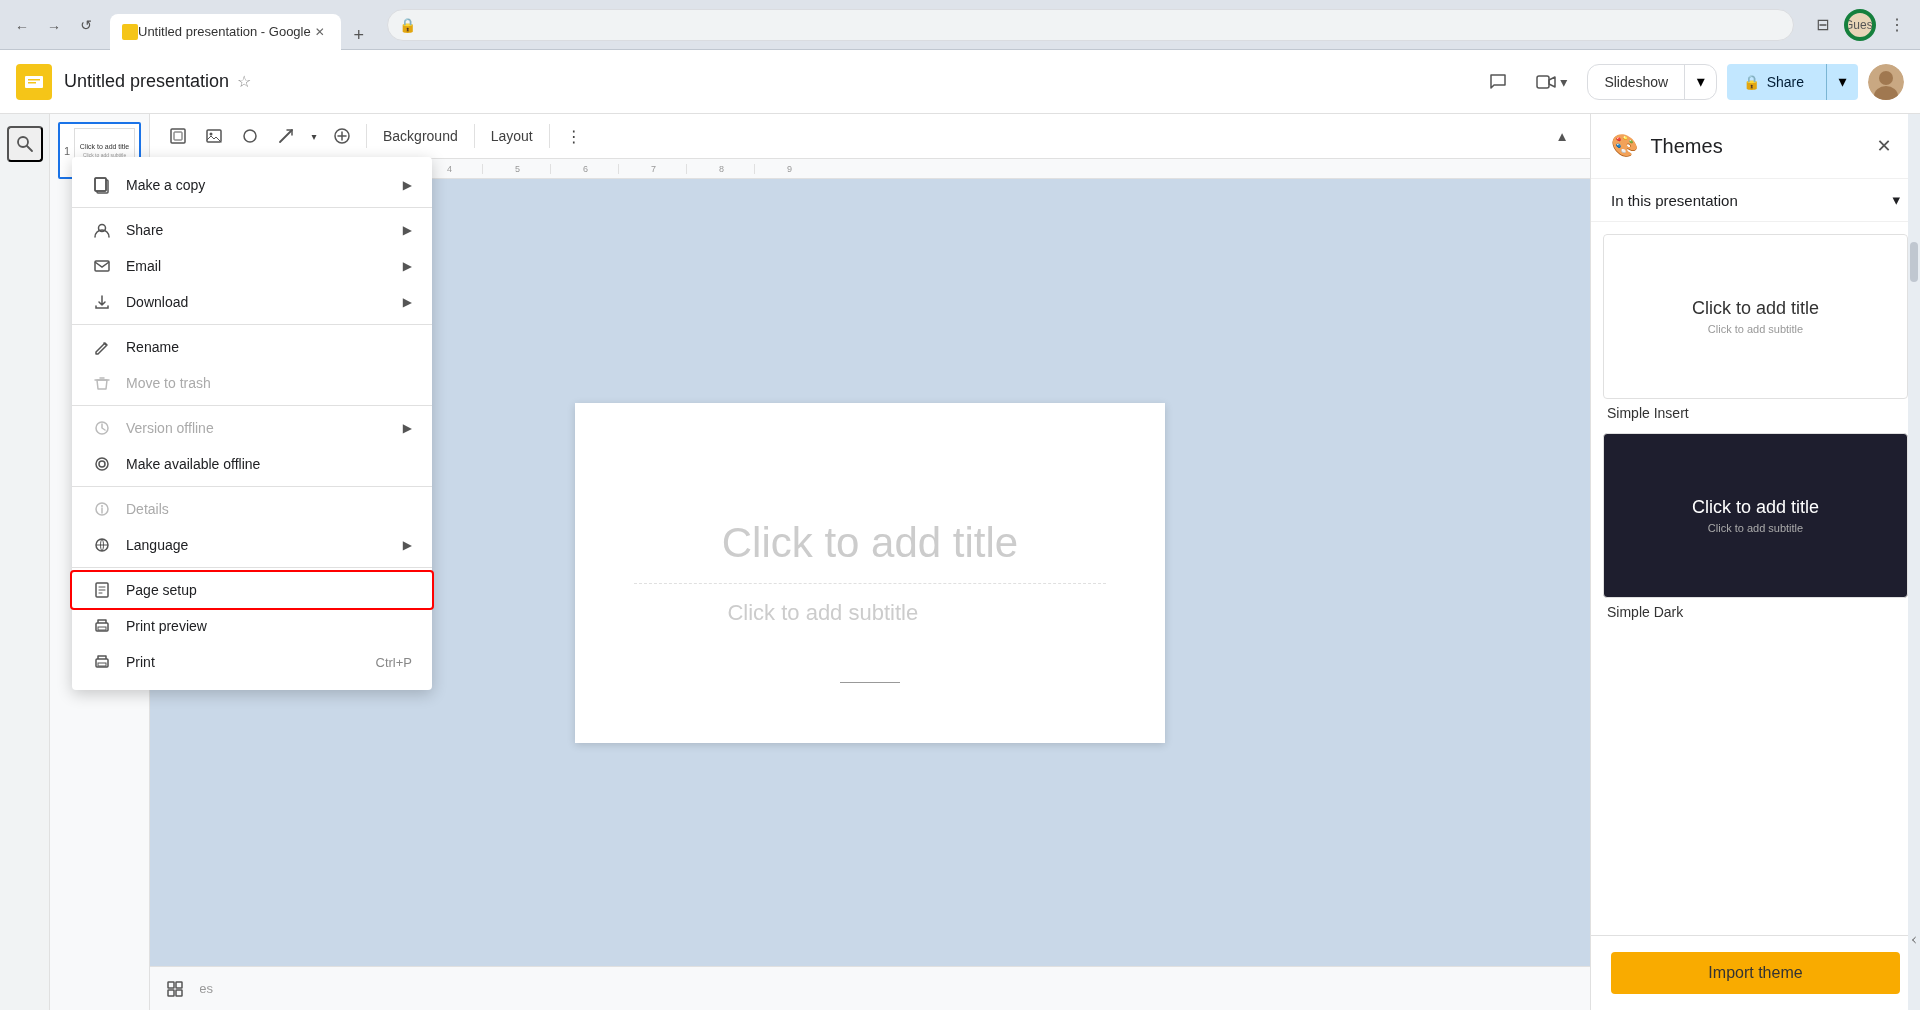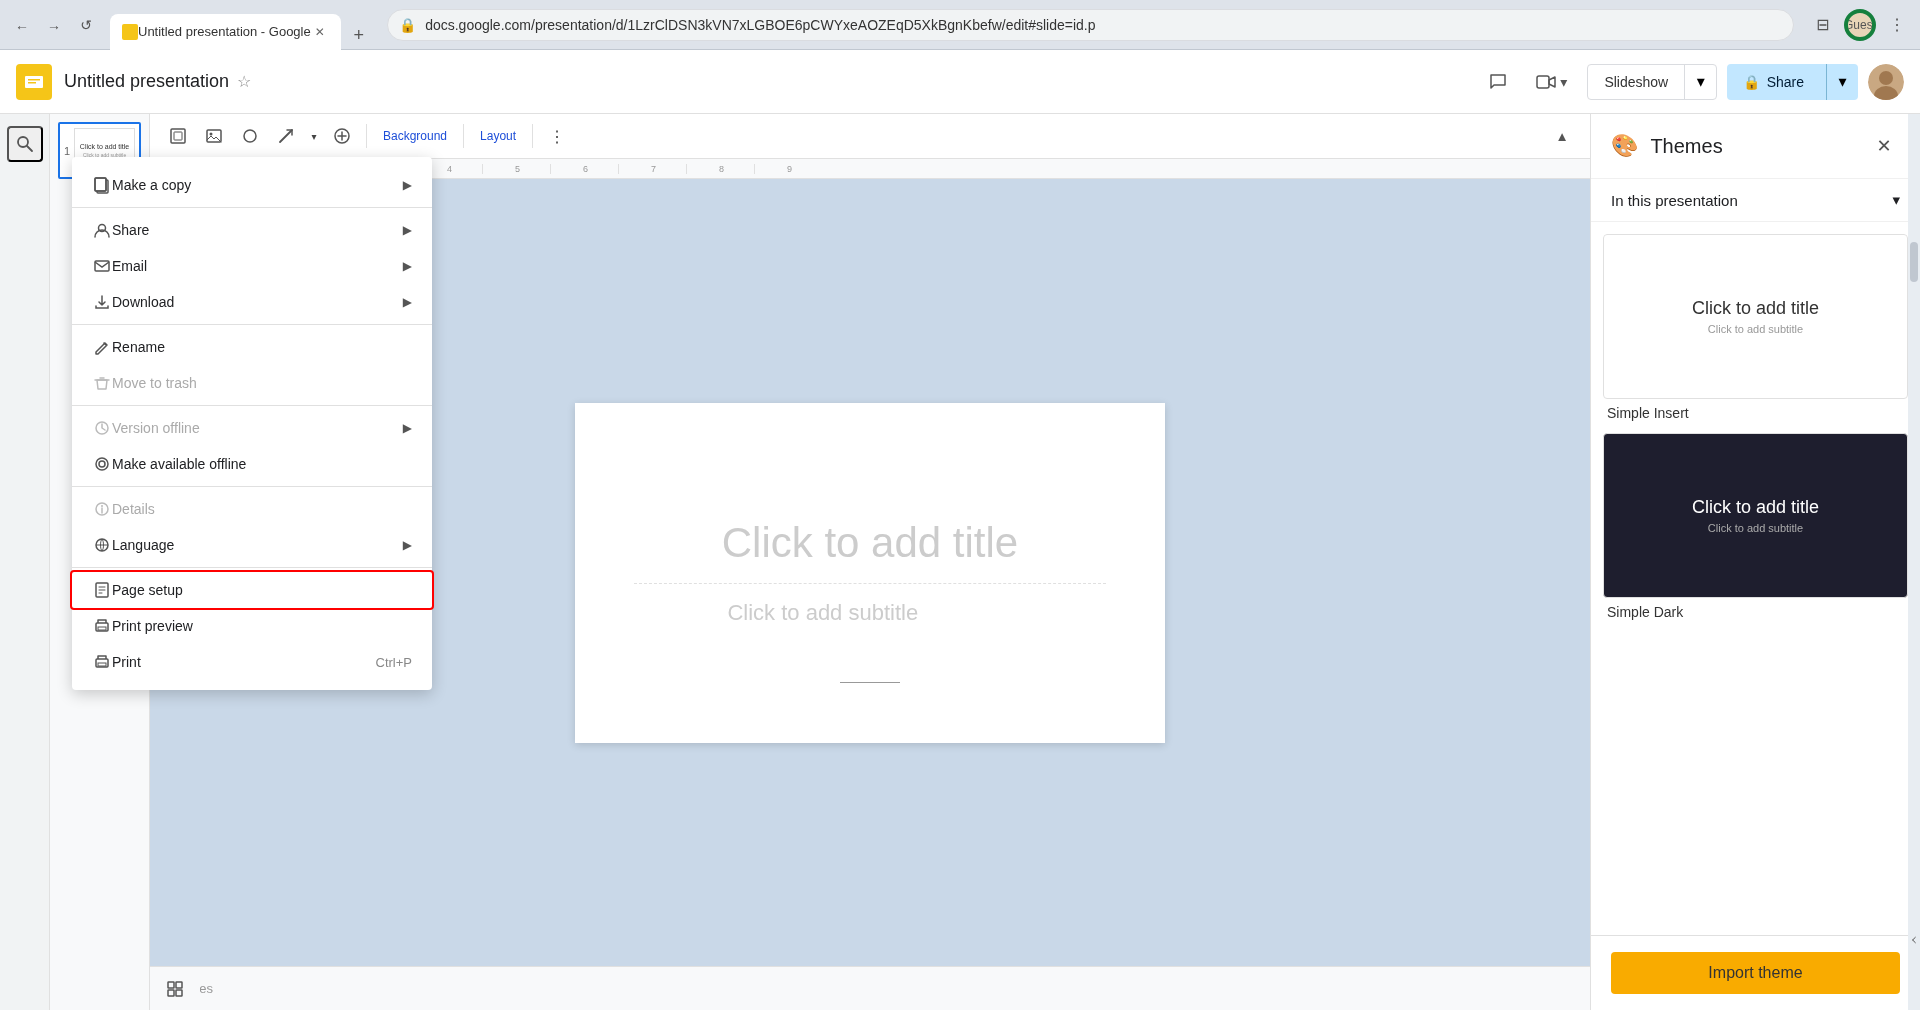--- a/index.html
+++ b/index.html
@@ -25,21 +25,21 @@
     .app-logo { width: 36px; height: 36px; background: #f5c518; border-radius: 4px; display: flex; align-items: center; justify-content: center; color: #fff; font-weight: bold; font-size: 18px; flex-shrink: 0; }
     .app-title-section { display: flex; flex-direction: column; }
     .app-title { font-size: 18px; color: #202124; display: flex; align-items: center; gap: 8px; }
     .star-icon { color: #888; font-size: 16px; cursor: pointer; }
     .menu-bar { display: flex; align-items: center; gap: 4px; margin-top: 2px; }
     .menu-item { font-size: 14px; color: #333; padding: 4px 8px; border-radius: 4px; cursor: pointer; }
     .menu-item.active { background: #e8f0fe; color: #1967d2; }
     .header-right { margin-left: auto; display: flex; align-items: center; gap: 10px; }
     .comment-btn { width: 36px; height: 36px; border-radius: 50%; border: none; background: transparent; cursor: pointer; display: flex; align-items: center; justify-content: center; color: #555; font-size: 18px; }
     .video-btn { display: flex; align-items: center; gap: 4px; background: transparent; border: none; cursor: pointer; color: #555; font-size: 14px; padding: 6px 10px; border-radius: 4px; }
-    .slideshow-btn { background: #fff; border: 1px solid #dadce0; border-radius: 4px; height: 36px; display: flex; align-items: center; }
+    .slideshow-btn { background: #fff; border: 1px solid #dadce0; border-radius: 12px; height: 36px; display: flex; align-items: center; }
     .slideshow-main { padding: 0 16px; font-size: 14px; font-weight: 500; color: #333; cursor: pointer; height: 100%; display: flex; align-items: center; }
     .slideshow-dropdown { width: 32px; border-left: 1px solid #dadce0; height: 100%; display: flex; align-items: center; justify-content: center; cursor: pointer; }
     .share-btn { background: #c2e7ff; border: none; border-radius: 4px; height: 36px; display: flex; align-items: center; gap: 6px; }
     .share-main { padding: 0 16px; font-size: 14px; font-weight: 500; color: #001d35; cursor: pointer; height: 100%; display: flex; align-items: center; gap: 6px; }
     .share-dropdown { width: 32px; height: 100%; display: flex; align-items: center; justify-content: center; cursor: pointer; border-left: 1px solid #7ab5d4; }
     .user-avatar { width: 36px; height: 36px; border-radius: 50%; overflow: hidden; cursor: pointer; }
 
     
     .main-layout { display: flex; height: calc(1010px - 50px - 64px); position: relative; }
 
@@ -53,21 +53,21 @@
     .slide-number { font-size: 11px; color: #666; }
     .slide-preview { width: 70px; height: 45px; background: #fff; border: 1px solid #ddd; display: flex; align-items: center; justify-content: center; font-size: 8px; color: #999; flex-direction: column; gap: 2px; }
     .slide-preview-title { font-size: 7px; color: #333; text-align: center; }
     .slide-preview-sub { font-size: 5px; color: #999; text-align: center; }
 
     
     .toolbar-area { background: #fff; border-bottom: 1px solid #e0e0e0; }
     .toolbar { display: flex; align-items: center; padding: 4px 12px; gap: 4px; height: 44px; }
     .toolbar-btn { width: 32px; height: 32px; border-radius: 4px; border: none; background: transparent; cursor: pointer; display: flex; align-items: center; justify-content: center; color: #444; font-size: 16px; }
     .toolbar-divider { width: 1px; height: 24px; background: #e0e0e0; margin: 0 4px; }
-    .toolbar-text-btn { height: 32px; padding: 0 8px; border-radius: 4px; border: none; background: transparent; cursor: pointer; font-size: 12px; color: #1d4ed8; display: flex; align-items: center; gap: 4px; }
+    .toolbar-text-btn { height: 32px; padding: 0 8px; border-radius: 4px; border: none; background: transparent; cursor: pointer; font-size: 14px; color: #404040; display: flex; align-items: center; gap: 4px; }
     .collapse-btn { margin-left: auto; width: 32px; height: 32px; border-radius: 4px; border: none; background: transparent; cursor: pointer; display: flex; align-items: center; justify-content: center; color: #555; }
     .ruler { background: #f8f9fa; border-bottom: 1px solid #e0e0e0; height: 20px; display: flex; align-items: center; padding-left: 60px; overflow: hidden; }
     .ruler-marks { display: flex; align-items: flex-end; gap: 0; }
     .ruler-mark { font-size: 9px; color: #999; width: 68px; text-align: center; border-left: 1px solid #e0e0e0; height: 10px; padding-left: 2px; }
     .canvas-content { flex: 1; display: flex; align-items: center; justify-content: center; padding: 20px; position: relative; }
     .slide-canvas { background: #fff; width: 590px; height: 340px; box-shadow: 0 2px 8px rgba(0,0,0,0.15); display: flex; flex-direction: column; align-items: center; justify-content: center; position: relative; }
     .slide-title-placeholder { font-size: 42px; color: #ccc; text-align: center; cursor: text; margin-bottom: 16px; }
     .slide-subtitle-placeholder { font-size: 22px; color: #ccc; text-align: center; cursor: text; border-top: 1px dashed #e0e0e0; padding-top: 16px; width: 80%; }
     .slide-divider { width: 60px; height: 1px; background: #999; position: absolute; bottom: 60px; }
     .notes-area { background: #f8f9fa; border-top: 1px solid #e0e0e0; height: 44px; display: flex; align-items: center; padding: 0 16px; font-size: 13px; color: #999; }
@@ -89,21 +89,21 @@
     .theme-preview-sub { font-size: 11px; color: #999; margin-top: 4px; }
     .theme-preview.dark .theme-preview-sub { color: #aaa; }
     .theme-name { font-size: 14px; color: #333; padding: 6px 4px 4px; }
     .themes-footer { padding: 16px 20px; border-top: 1px solid #e0e0e0; }
     .import-theme-btn { background: #f9ab00; border: none; border-radius: 4px; padding: 12px 24px; font-size: 16px; color: #333; cursor: pointer; width: 100%; font-weight: 500; }
 
     
     .dropdown-menu { position: absolute; top: 157px; left: 72px; background: #fff; border-radius: 4px; box-shadow: 0 4px 16px rgba(0,0,0,0.2); z-index: 100; min-width: 360px; padding: 6px 0; }
     .menu-section { border-bottom: 1px solid #e0e0e0; padding: 4px 0; }
     .menu-section:last-child { border-bottom: none; }
-    .dropdown-item { display: flex; align-items: center; padding: 8px 20px; cursor: pointer; font-size: 14px; color: #202124; position: relative; }
+    .dropdown-item { display: flex; align-items: center; padding: 8px 20px; cursor: pointer; gap: 14px; font-size: 14px; color: #202124; position: relative; }
     .dropdown-item.disabled { color: #aaa; cursor: default; }
     .dropdown-item .item-icon { width: 20px; height: 20px; display: flex; align-items: center; justify-content: center; font-size: 16px; flex-shrink: 0; color: #555; }
     .dropdown-item.disabled .item-icon { color: #bbb; }
     .dropdown-item .arrow { margin-left: auto; color: #555; font-size: 12px; }
     .dropdown-item .shortcut { margin-left: auto; color: #888; font-size: 13px; }
     .page-setup-item { outline: 2.5px solid red; outline-offset: 0; border-radius: 2px; }
   </style>
 </head>
 <body>
 
@@ -116,21 +116,20 @@
   <div class="tab-bar">
     <div class="tab">
       <div class="tab-favicon"></div>
       <span style="font-size:13px;color:#333;overflow:hidden;text-overflow:ellipsis;white-space:nowrap;max-width:180px;">Untitled presentation - Google</span>
       <span class="tab-close">✕</span>
     </div>
     <div class="new-tab-btn">+</div>
   </div>
   <div class="address-bar-wrap">
     <span style="color:#555;font-size:14px;">🔒</span>
-    <input class="address-bar" type="text" value="docs.google.com/presentation/d/1LzrClDSN3kVN7xLGBOE6pCWYxeAOZEqD5XkBgnKbefw/edit#slide=id.p" style="">
   </div>
   <div class="browser-right-btns">
     <button class="browser-icon-btn">⊟</button>
     <div class="profile-btn">
       <span style="font-size:12px;color:#555;">Guest</span>
     </div>
     <button class="browser-icon-btn">⋮</button>
   </div>
 </div>
 

